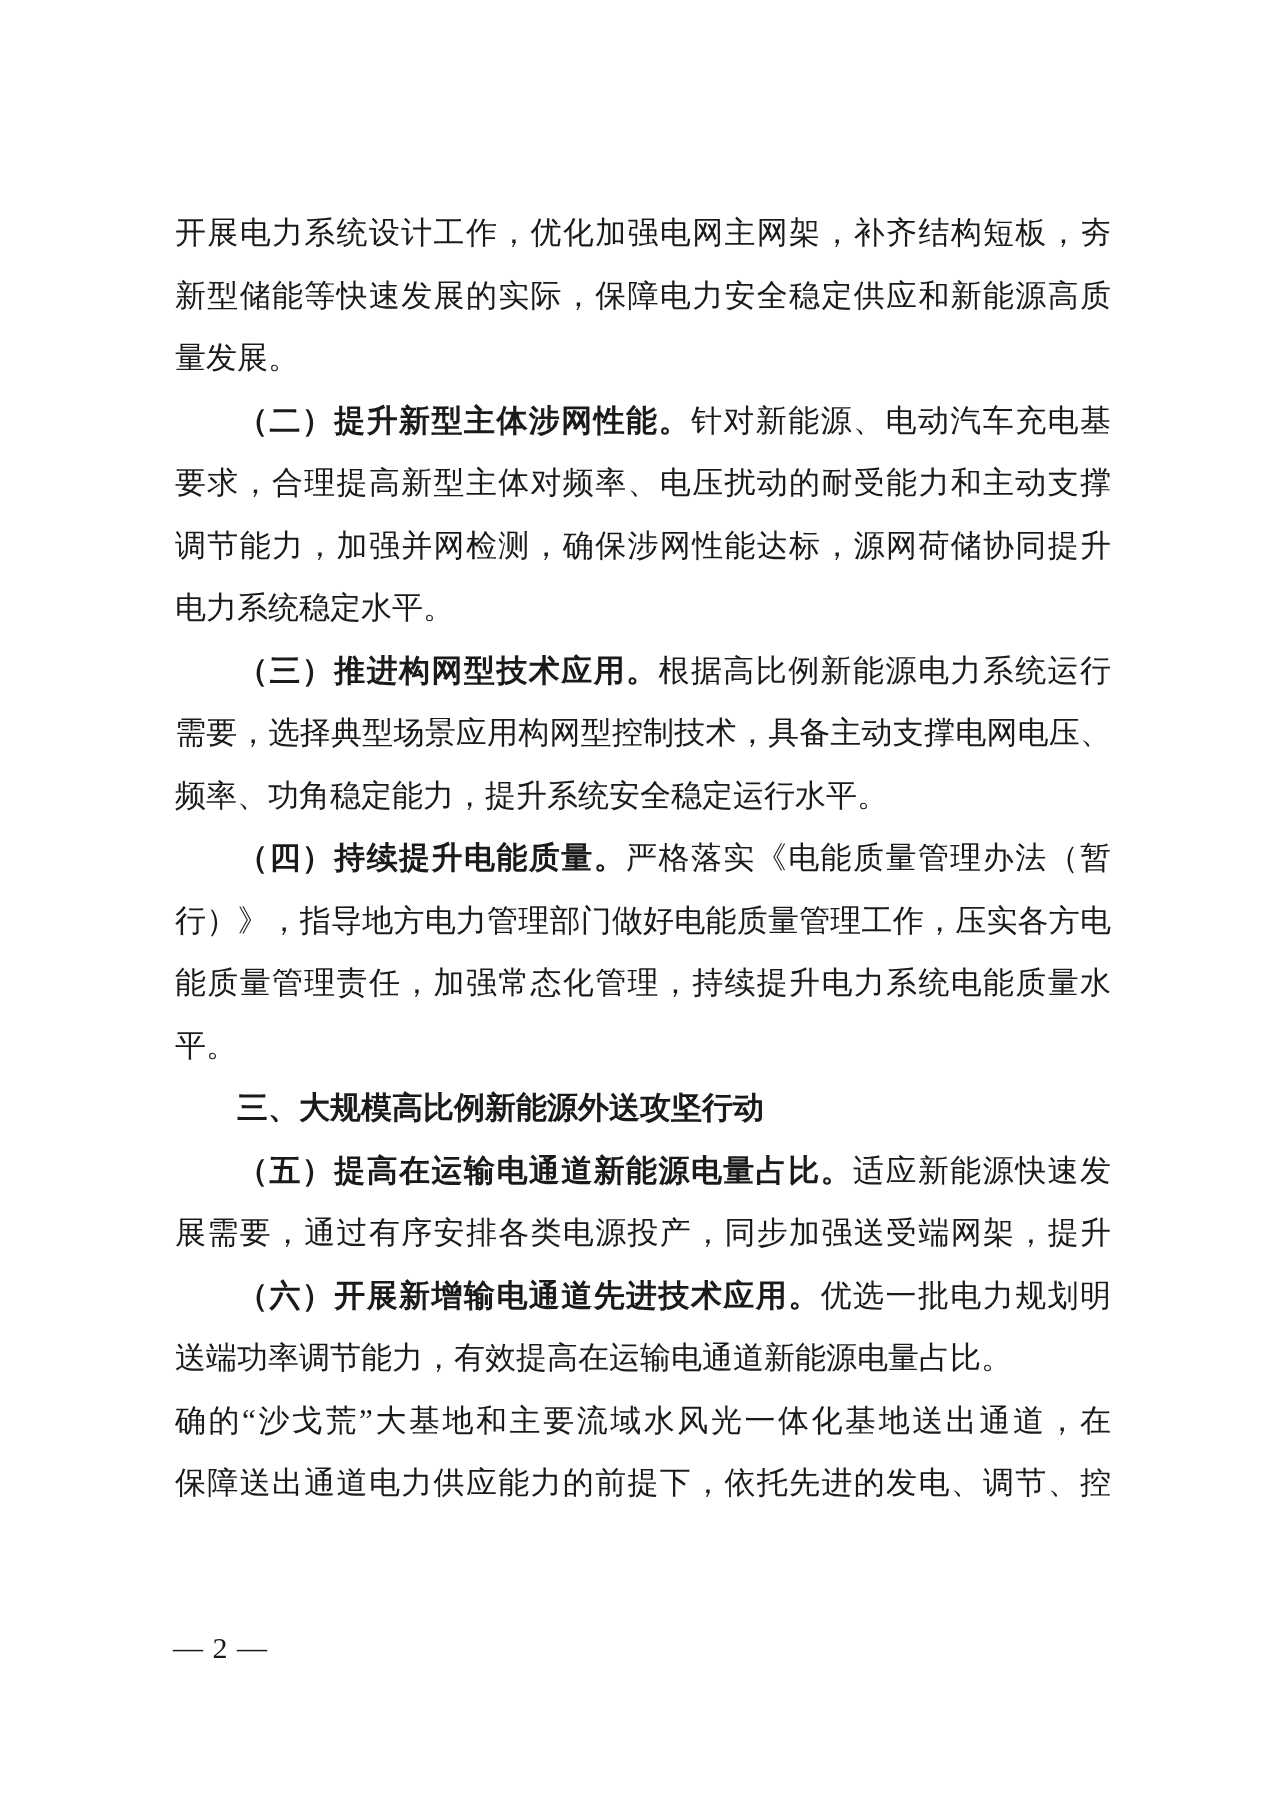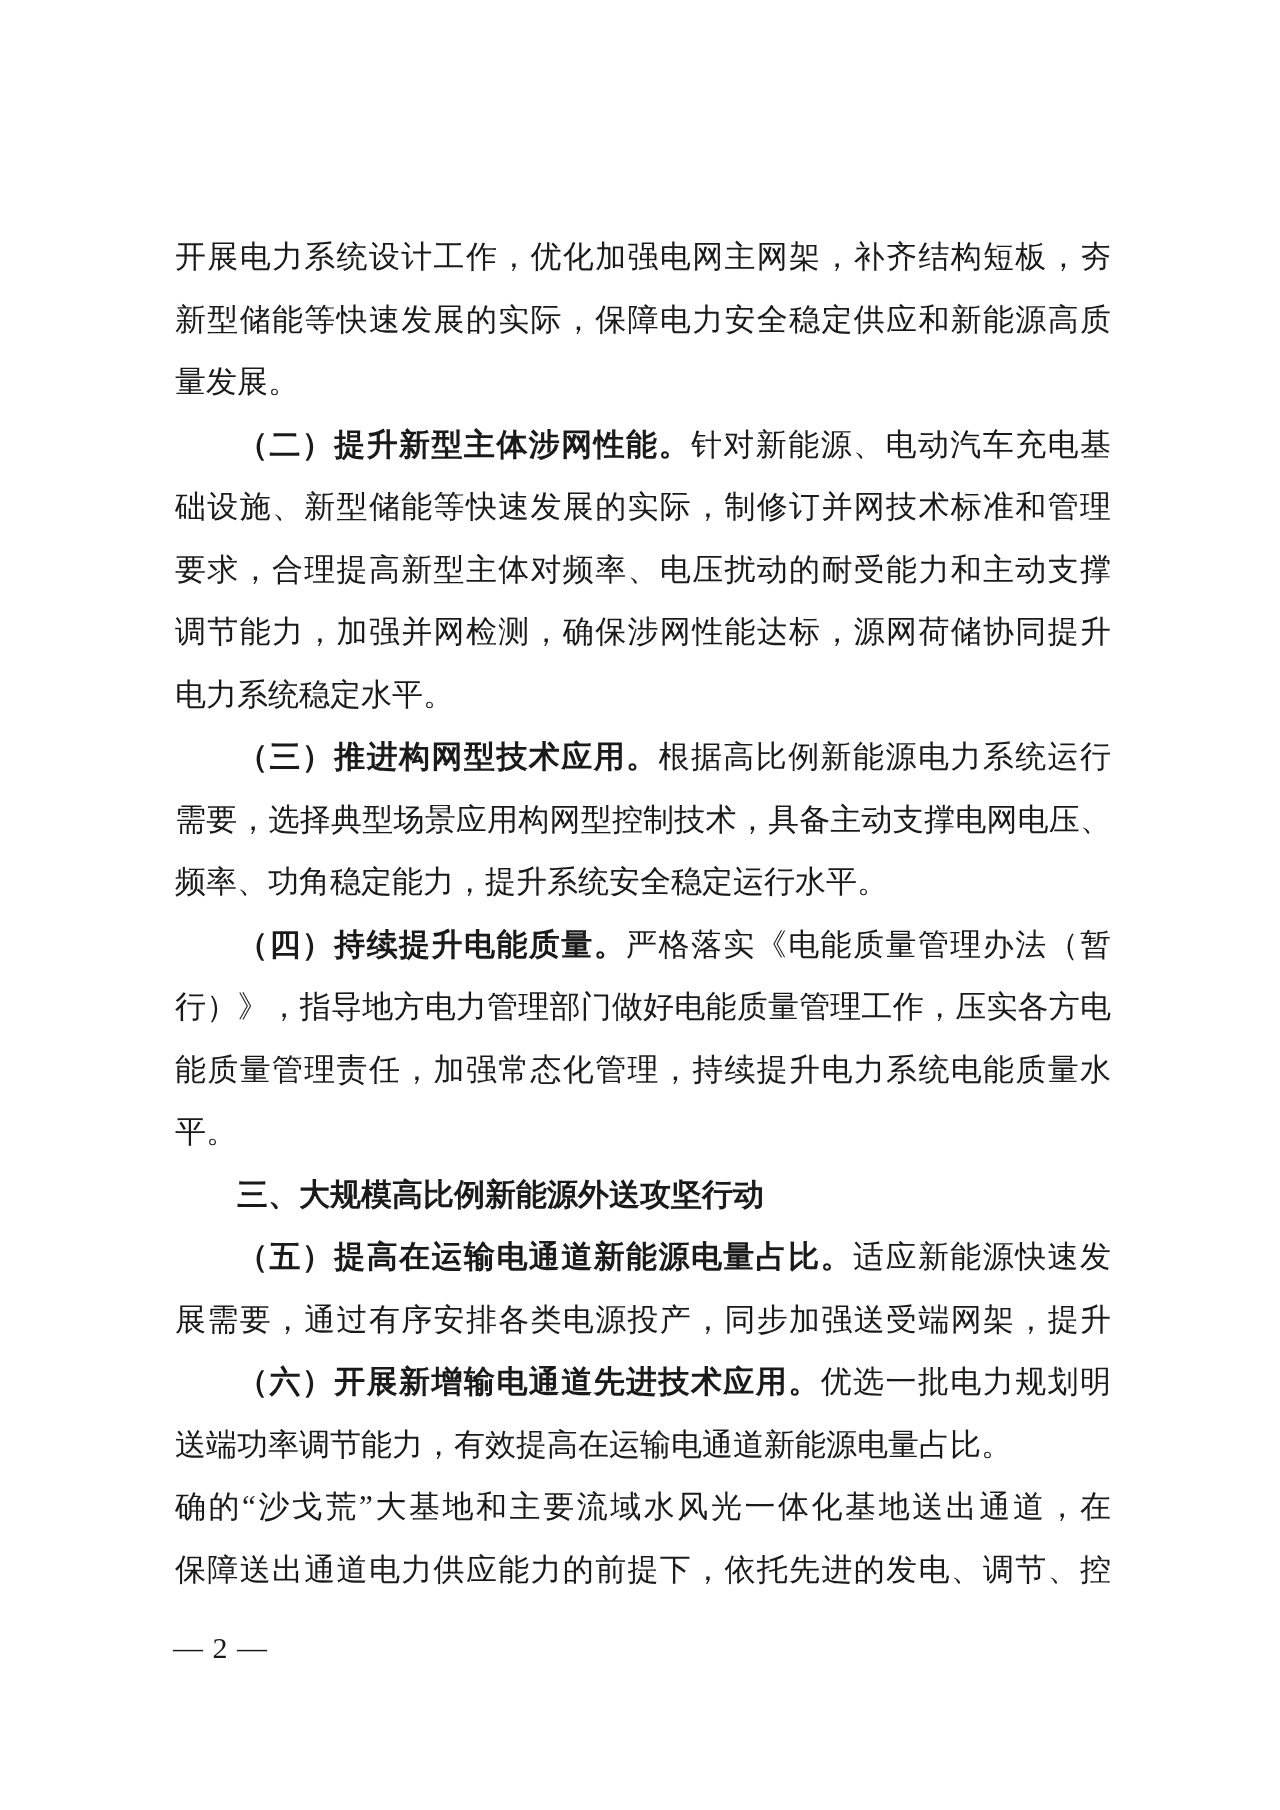--- a/index.html
+++ b/index.html
@@ -7,21 +7,21 @@
     width: 1280px;
     height: 1810px;
     position: relative;
     background: #ffffff;
     overflow: hidden;
     font-family: "Liberation Serif", "DejaVu Serif", serif;
   }
   .doc {
     position: absolute;
     left: 175px;
-    top: 226px;
+    top: 202px;
     width: 936px;
   }
   .ln {
     font-size: 31px;
     height: 62.5px;
     line-height: 62.5px;
     color: #1a1a1a;
     white-space: normal;
   }
   
@@ -56,21 +56,20 @@
 </head>
 <body>
 
 <div class="doc">
 
   <div class="ln j"><span>开展电力系统设计工作，优化加强电网主网架，补齐结构短板，夯</span></div>
   <div class="ln j"><span>新型储能等快速发展的实际，保障电力安全稳定供应和新能源高质</span></div>
   <div class="ln s"><span>量发展。</span></div>
 
   <div class="ln j in"><span class="lead">（二）提升新型主体涉网性能。</span><span>针对新能源、电动汽车充电基</span></div>
-  <div class="ln j"><span>础设施、新型储能等快速发展的实际，制修订并网技术标准和管理</span></div>
   <div class="ln j"><span>要求，合理提高新型主体对频率、电压扰动的耐受能力和主动支撑</span></div>
   <div class="ln j"><span>调节能力，加强并网检测，确保涉网性能达标，源网荷储协同提升</span></div>
   <div class="ln s"><span>电力系统稳定水平。</span></div>
 
   <div class="ln j in"><span class="lead">（三）推进构网型技术应用。</span><span>根据高比例新能源电力系统运行</span></div>
   <div class="ln j"><span>需要，选择典型场景应用构网型控制技术，具备主动支撑电网电压、</span></div>
   <div class="ln s"><span>频率、功角稳定能力，提升系统安全稳定运行水平。</span></div>
 
   <div class="ln j in"><span class="lead">（四）持续提升电能质量。</span><span>严格落实《电能质量管理办法（暂</span></div>
   <div class="ln j"><span>行）》，指导地方电力管理部门做好电能质量管理工作，压实各方电</span></div>

